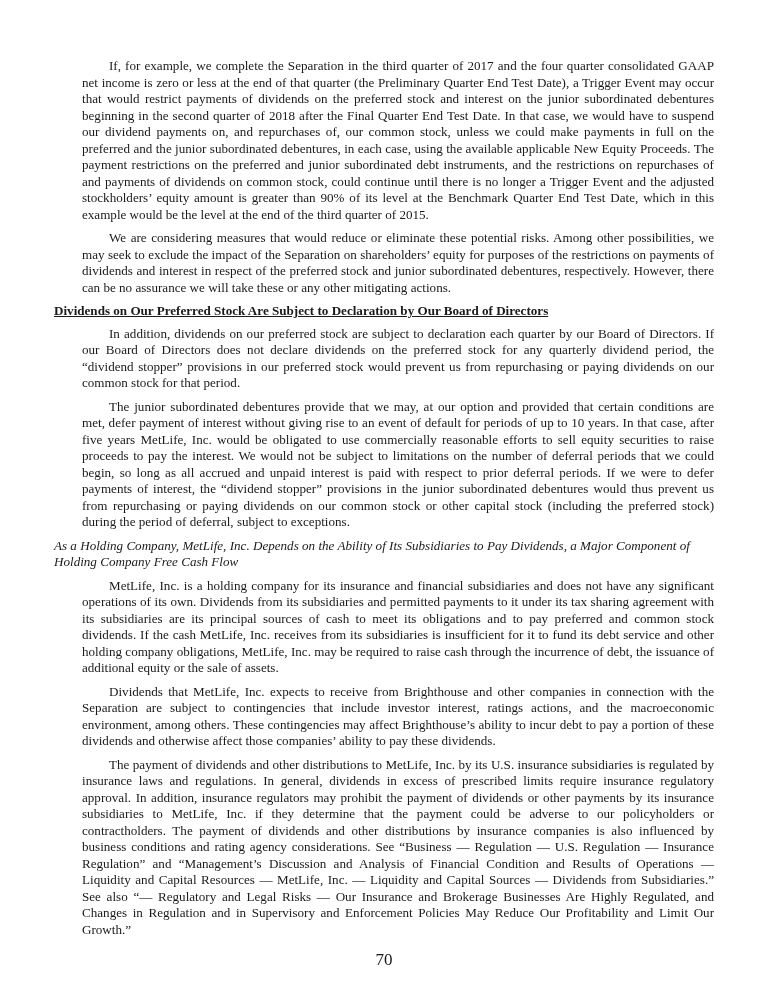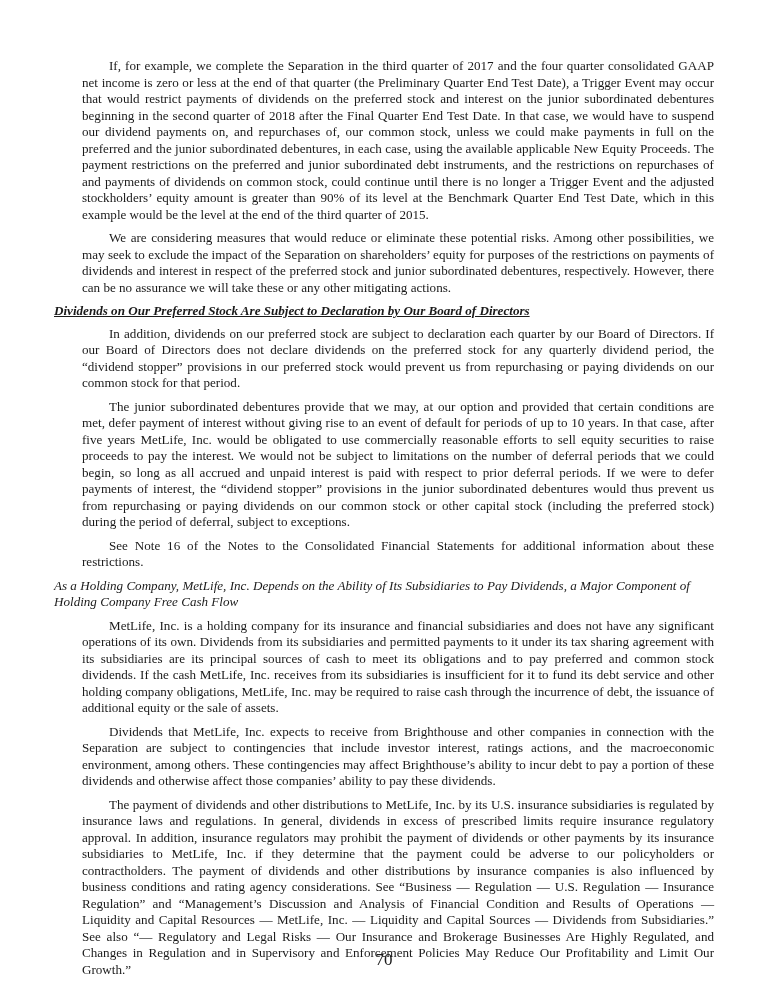--- a/index.html
+++ b/index.html
@@ -6,40 +6,39 @@
   body { width: 768px; height: 1004px; position: relative; overflow: hidden; }
   .page {
     position: absolute; left: 54px; top: 58px; width: 660px;
     font-family: "Liberation Serif", "DejaVu Serif", serif;
     font-size: 13.1px; line-height: 16.5px; color: #1a1a1a;
   }
   p { margin: 0 0 7px 0; text-align: justify; }
   p.indent { text-indent: 27px; margin-left: 28px; }
   h3.ul-heading {
     margin: 0 0 6px 0; font-size: 13.1px; line-height: 16.5px;
-    font-weight: bold; font-style: italic; text-decoration: underline;
+    font-weight: bold; text-decoration: underline;
   }
   h3.heading {
     margin: 0 0 7px 0; font-size: 13.1px; line-height: 16.5px;
     font-weight: normal; font-style: italic;
   }
   .page-number {
     position: absolute; left: 0; width: 768px; top: 950px; text-align: center;
     font-family: "Liberation Serif", "DejaVu Serif", serif; font-size: 17px; color: #1a1a1a;
   }
 </style>
 </head>
 <body>
 
 <div class="page">
   <p class="indent">If, for example, we complete the Separation in the third quarter of 2017 and the four quarter consolidated GAAP net income is zero or less at the end of that quarter (the Preliminary Quarter End Test Date), a Trigger Event may occur that would restrict payments of dividends on the preferred stock and interest on the junior subordinated debentures beginning in the second quarter of 2018 after the Final Quarter End Test Date. In that case, we would have to suspend our dividend payments on, and repurchases of, our common stock, unless we could make payments in full on the preferred and the junior subordinated debentures, in each case, using the available applicable New Equity Proceeds. The payment restrictions on the preferred and junior subordinated debt instruments, and the restrictions on repurchases of and payments of dividends on common stock, could continue until there is no longer a Trigger Event and the adjusted stockholders’ equity amount is greater than 90% of its level at the Benchmark Quarter End Test Date, which in this example would be the level at the end of the third quarter of 2015.</p>
   <p class="indent">We are considering measures that would reduce or eliminate these potential risks. Among other possibilities, we may seek to exclude the impact of the Separation on shareholders’ equity for purposes of the restrictions on payments of dividends and interest in respect of the preferred stock and junior subordinated debentures, respectively. However, there can be no assurance we will take these or any other mitigating actions.</p>
   <h3 class="ul-heading">Dividends on Our Preferred Stock Are Subject to Declaration by Our Board of Directors</h3>
   <p class="indent">In addition, dividends on our preferred stock are subject to declaration each quarter by our Board of Directors. If our Board of Directors does not declare dividends on the preferred stock for any quarterly dividend period, the “dividend stopper” provisions in our preferred stock would prevent us from repurchasing or paying dividends on our common stock for that period.</p>
   <p class="indent">The junior subordinated debentures provide that we may, at our option and provided that certain conditions are met, defer payment of interest without giving rise to an event of default for periods of up to 10 years. In that case, after five years MetLife, Inc. would be obligated to use commercially reasonable efforts to sell equity securities to raise proceeds to pay the interest. We would not be subject to limitations on the number of deferral periods that we could begin, so long as all accrued and unpaid interest is paid with respect to prior deferral periods. If we were to defer payments of interest, the “dividend stopper” provisions in the junior subordinated debentures would thus prevent us from repurchasing or paying dividends on our common stock or other capital stock (including the preferred stock) during the period of deferral, subject to exceptions.</p>
-  <p class="indent">See Note 16 of the Notes to the Consolidated Financial Statements for additional information about these restrictions.</p>
   <h3 class="heading">As a Holding Company, MetLife, Inc. Depends on the Ability of Its Subsidiaries to Pay Dividends, a Major Component of Holding Company Free Cash Flow</h3>
   <p class="indent">MetLife, Inc. is a holding company for its insurance and financial subsidiaries and does not have any significant operations of its own. Dividends from its subsidiaries and permitted payments to it under its tax sharing agreement with its subsidiaries are its principal sources of cash to meet its obligations and to pay preferred and common stock dividends. If the cash MetLife, Inc. receives from its subsidiaries is insufficient for it to fund its debt service and other holding company obligations, MetLife, Inc. may be required to raise cash through the incurrence of debt, the issuance of additional equity or the sale of assets.</p>
   <p class="indent">Dividends that MetLife, Inc. expects to receive from Brighthouse and other companies in connection with the Separation are subject to contingencies that include investor interest, ratings actions, and the macroeconomic environment, among others. These contingencies may affect Brighthouse’s ability to incur debt to pay a portion of these dividends and otherwise affect those companies’ ability to pay these dividends.</p>
   <p class="indent">The payment of dividends and other distributions to MetLife, Inc. by its U.S. insurance subsidiaries is regulated by insurance laws and regulations. In general, dividends in excess of prescribed limits require insurance regulatory approval. In addition, insurance regulators may prohibit the payment of dividends or other payments by its insurance subsidiaries to MetLife, Inc. if they determine that the payment could be adverse to our policyholders or contractholders. The payment of dividends and other distributions by insurance companies is also influenced by business conditions and rating agency considerations. See “Business — Regulation — U.S. Regulation — Insurance Regulation” and “Management’s Discussion and Analysis of Financial Condition and Results of Operations — Liquidity and Capital Resources — MetLife, Inc. — Liquidity and Capital Sources — Dividends from Subsidiaries.” See also “— Regulatory and Legal Risks — Our Insurance and Brokerage Businesses Are Highly Regulated, and Changes in Regulation and in Supervisory and Enforcement Policies May Reduce Our Profitability and Limit Our Growth.”</p>
 </div>
 
 <div class="page-number">70</div>
 
 </body></html>

